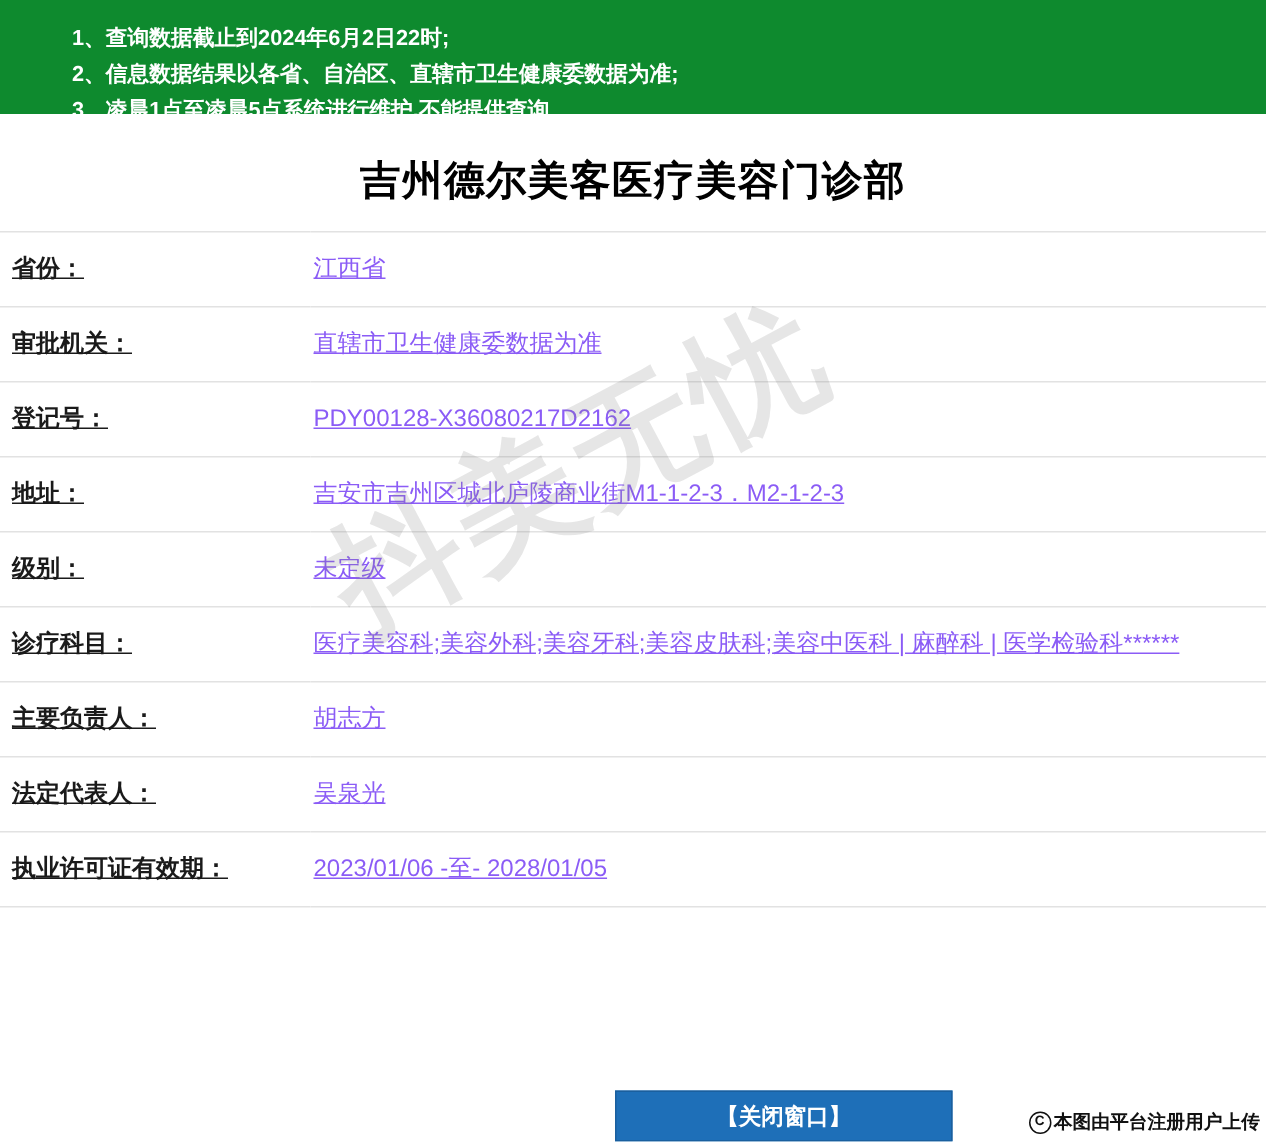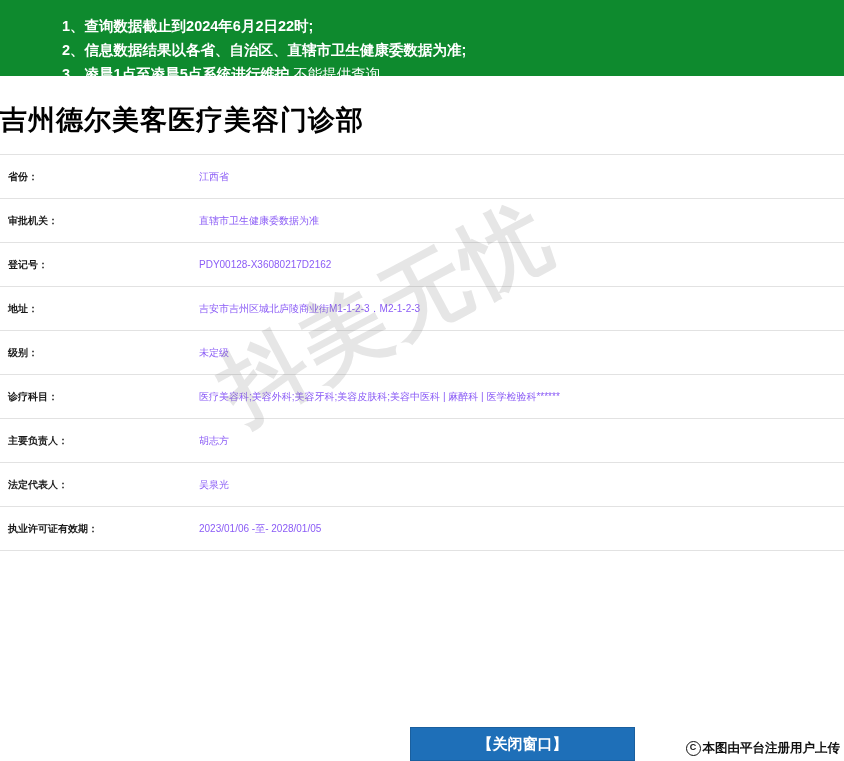--- a/index.html
+++ b/index.html
@@ -23,31 +23,31 @@
     padding: 14px 0 16px 0;
     height: 76px;
     box-sizing: border-box;
   }
   .notice-line {
     font-size: 14.5px;
     font-weight: bold;
     line-height: 24px;
     padding-left: 48px;
     white-space: nowrap;
-    margin-left: 14px;
   }
   .notice-line .plain {
-    font-weight: normal;
+    font-weight: bold;
   }
 
   
   .title-wrap {
     height: 78px;
     display: flex;
     align-items: center;
+    justify-content: center;
     padding-top: 10px;
     box-sizing: border-box;
   }
   .doc-title {
     font-size: 27px;
     font-weight: bold;
     letter-spacing: 1px;
     color: #000;
   }
 
@@ -55,23 +55,24 @@
   .info-table {
     width: 844px;
     border-collapse: collapse;
     table-layout: fixed;
   }
   .info-table tr {
     height: 44px;
   }
   .info-table td {
     border-bottom: 1px solid #e2e2e2;
-    font-size: 10px;
+    font-size: 16px;
     vertical-align: middle;
-    padding: 4px;
+    padding: 14px;
+    text-decoration: underline;
   }
   .info-table td.label {
     width: 185px;
     padding-left: 8px;
     font-weight: bold;
     color: #1a1a1a;
     white-space: nowrap;
   }
   .info-table td.value {
     padding-left: 2px;

